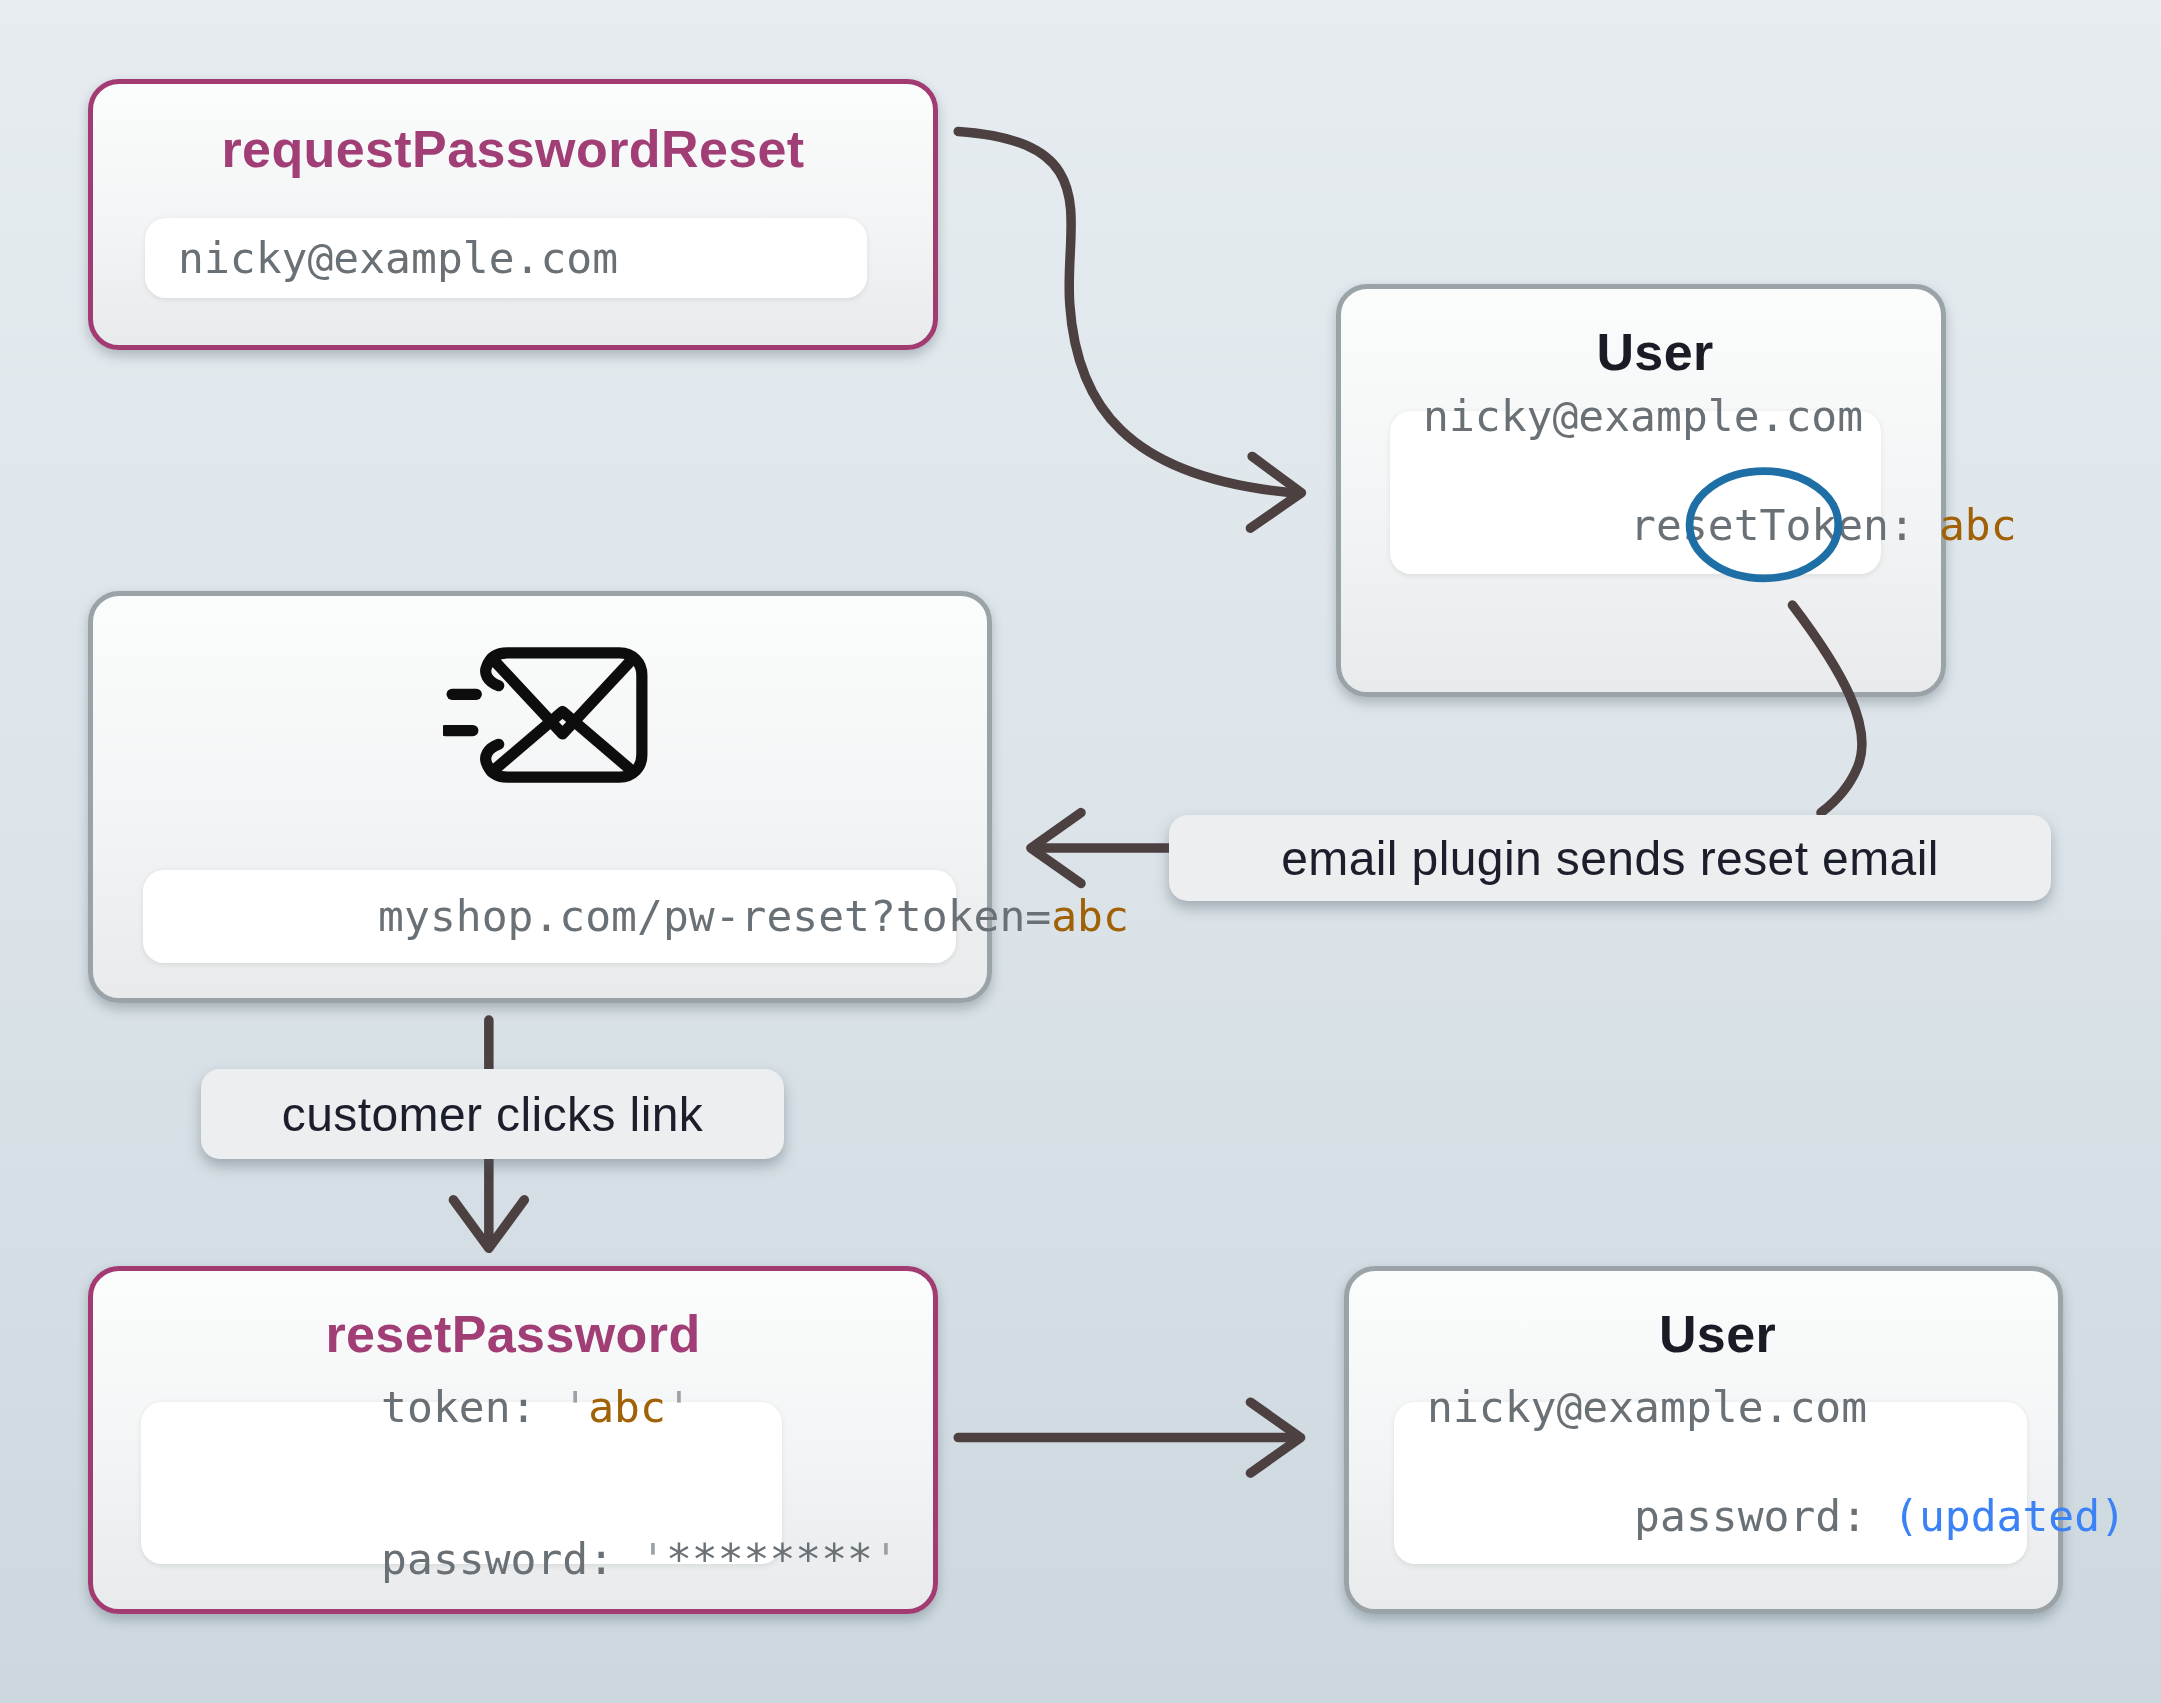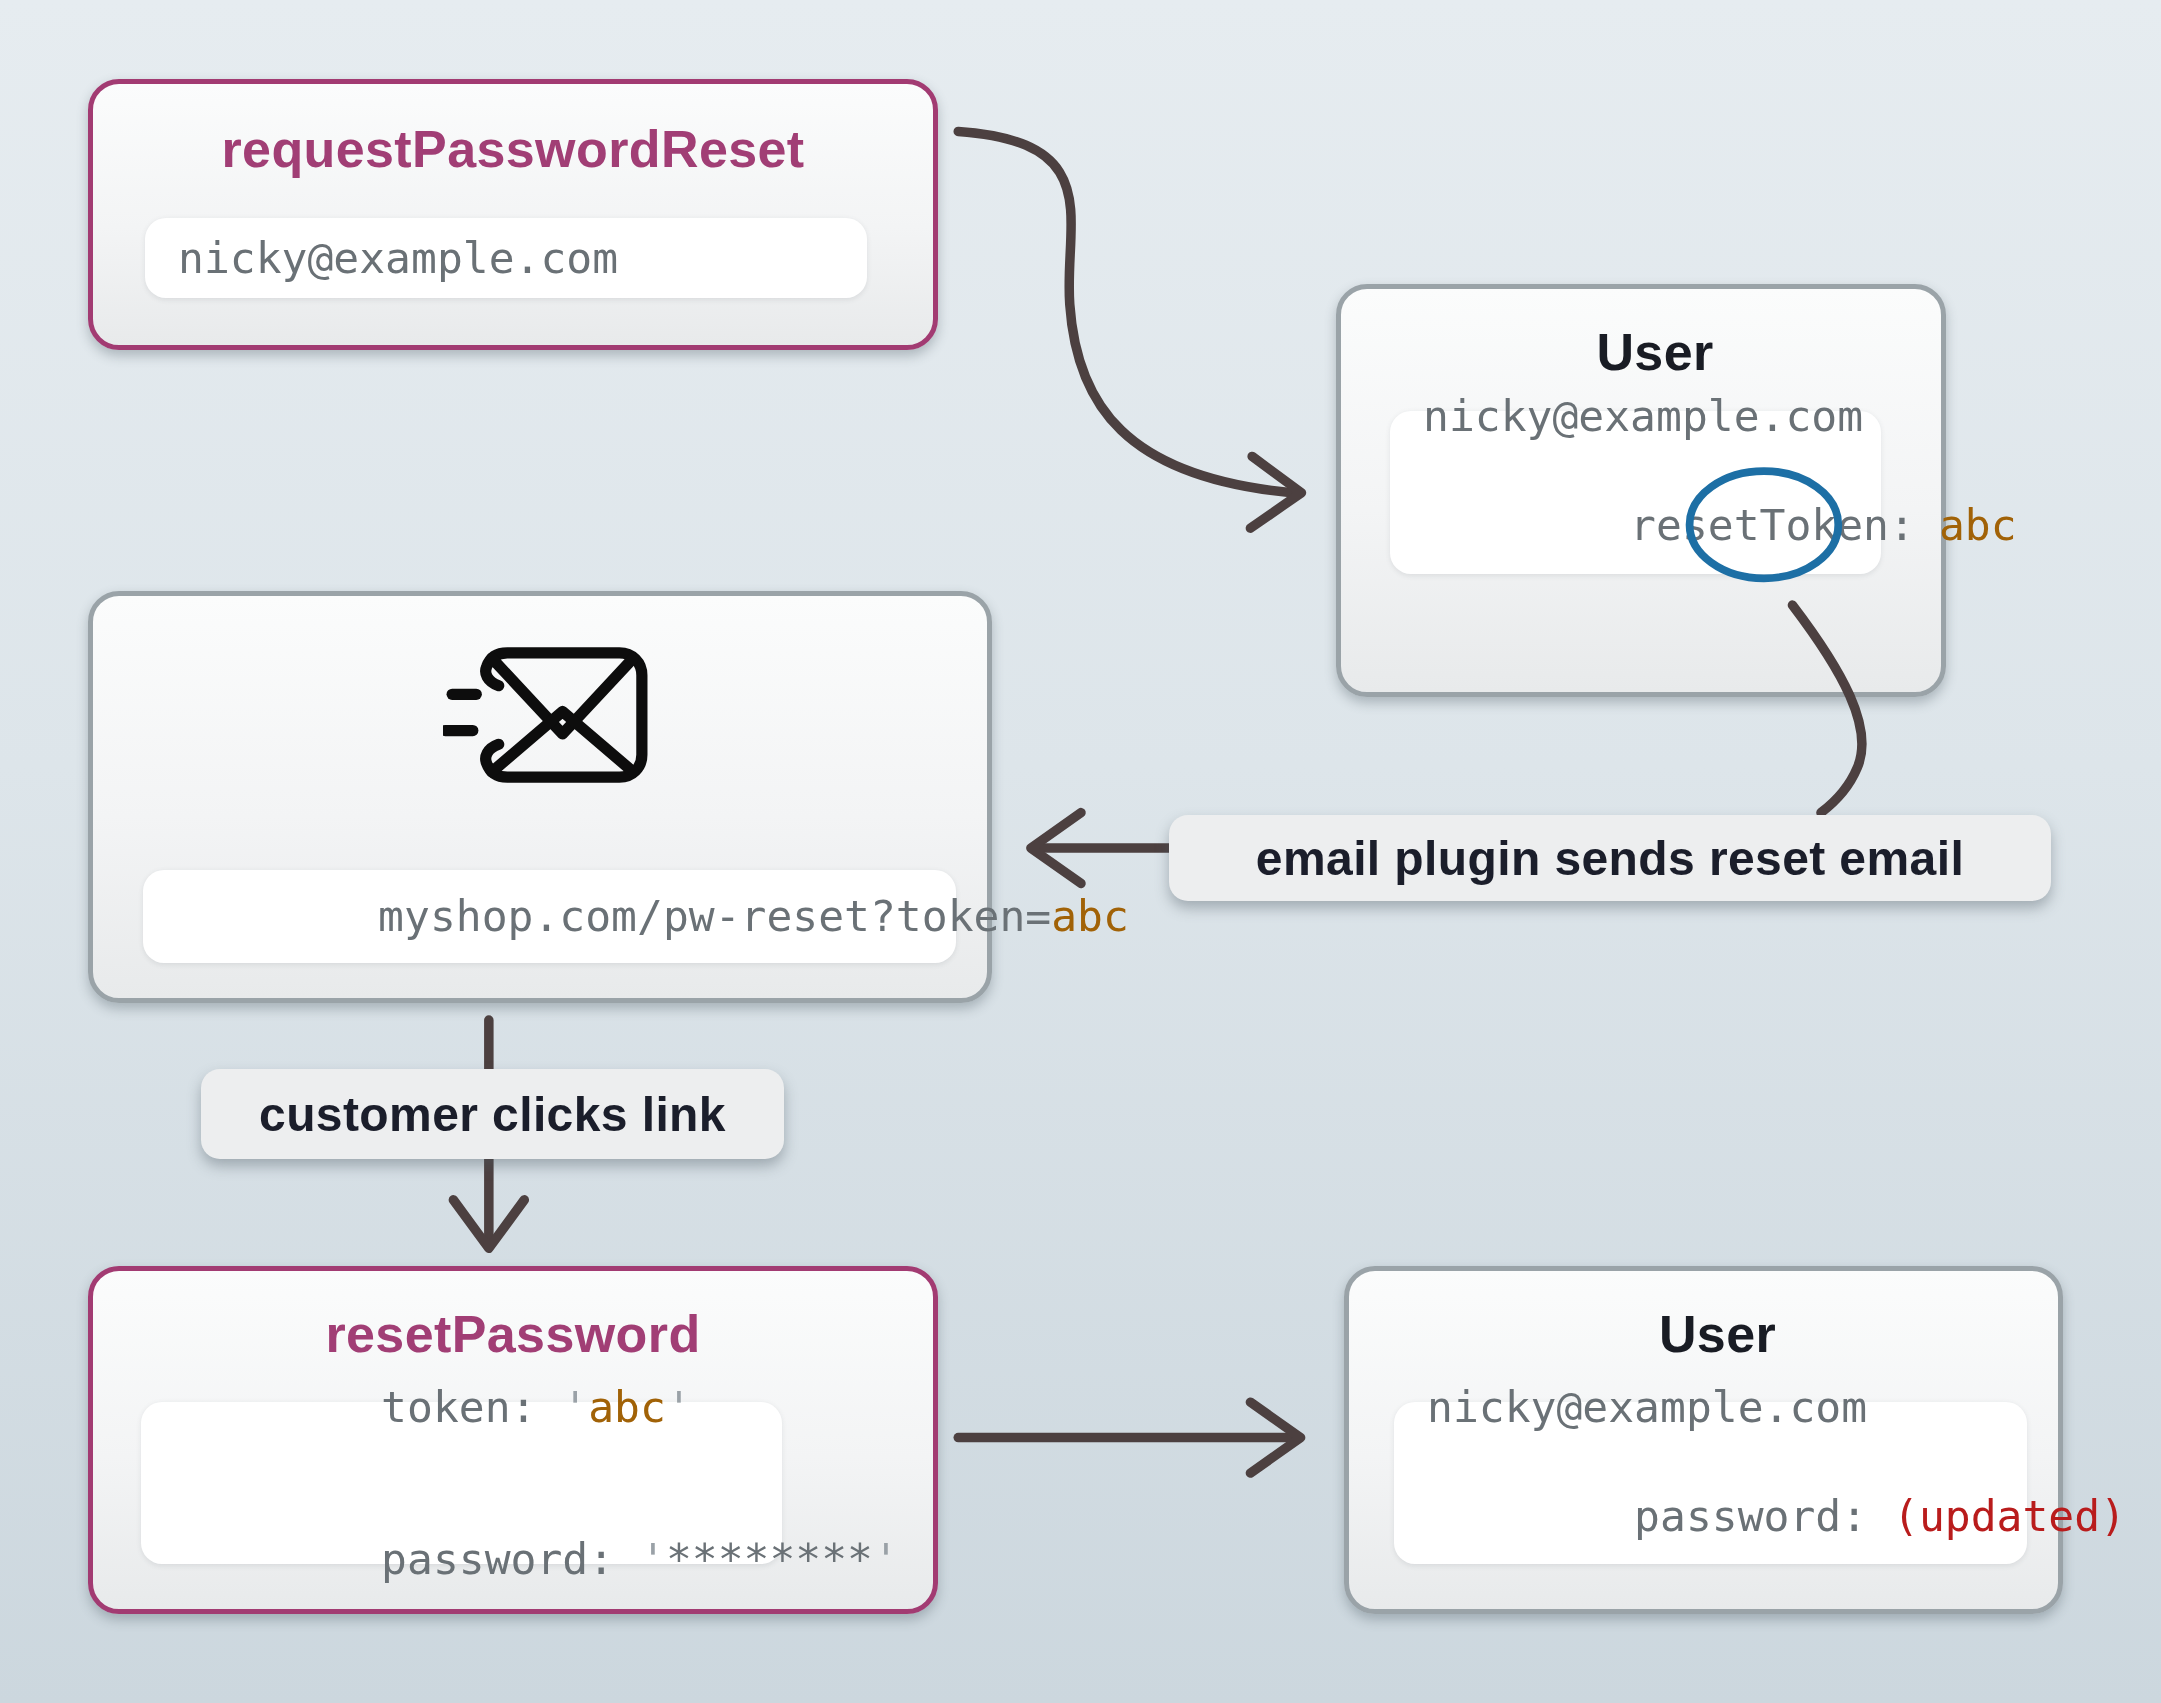--- a/index.html
+++ b/index.html
@@ -31,27 +31,27 @@
     display:flex;flex-direction:column;justify-content:center;
     padding-left:33px;box-sizing:border-box;gap:23px;
   }
   .code-line{
     font-family:"DejaVu Sans Mono",monospace;
     font-size:43px;color:#6a7176;white-space:pre;line-height:1;
   }
   .c-gray{color:#6a7176;}
   .c-lgray{color:#9aa1a7;}
   .c-blue{color:#a16207;}
-  .c-green{color:#b91c1c;}
+  .c-green{color:#3b82f6;}
   .annotation{
     position:absolute;z-index:6;
     background:#edeeef;border-radius:19px;
     box-shadow:0 7px 14px rgba(75,88,98,.4);
     display:flex;align-items:center;justify-content:center;
-    font-weight:bold;font-size:48px;color:#1b1e2b;
+    font-weight:normal;font-size:48px;color:#1b1e2b;
     letter-spacing:0.4px;
   }
   .connector-layer{position:absolute;left:0;top:0;z-index:5;pointer-events:none;}
   .mail-icon{position:absolute;}
   .token-gap{margin-left:24px;}
 </style>
 </head>
 <body>
 
 <div class="canvas">

